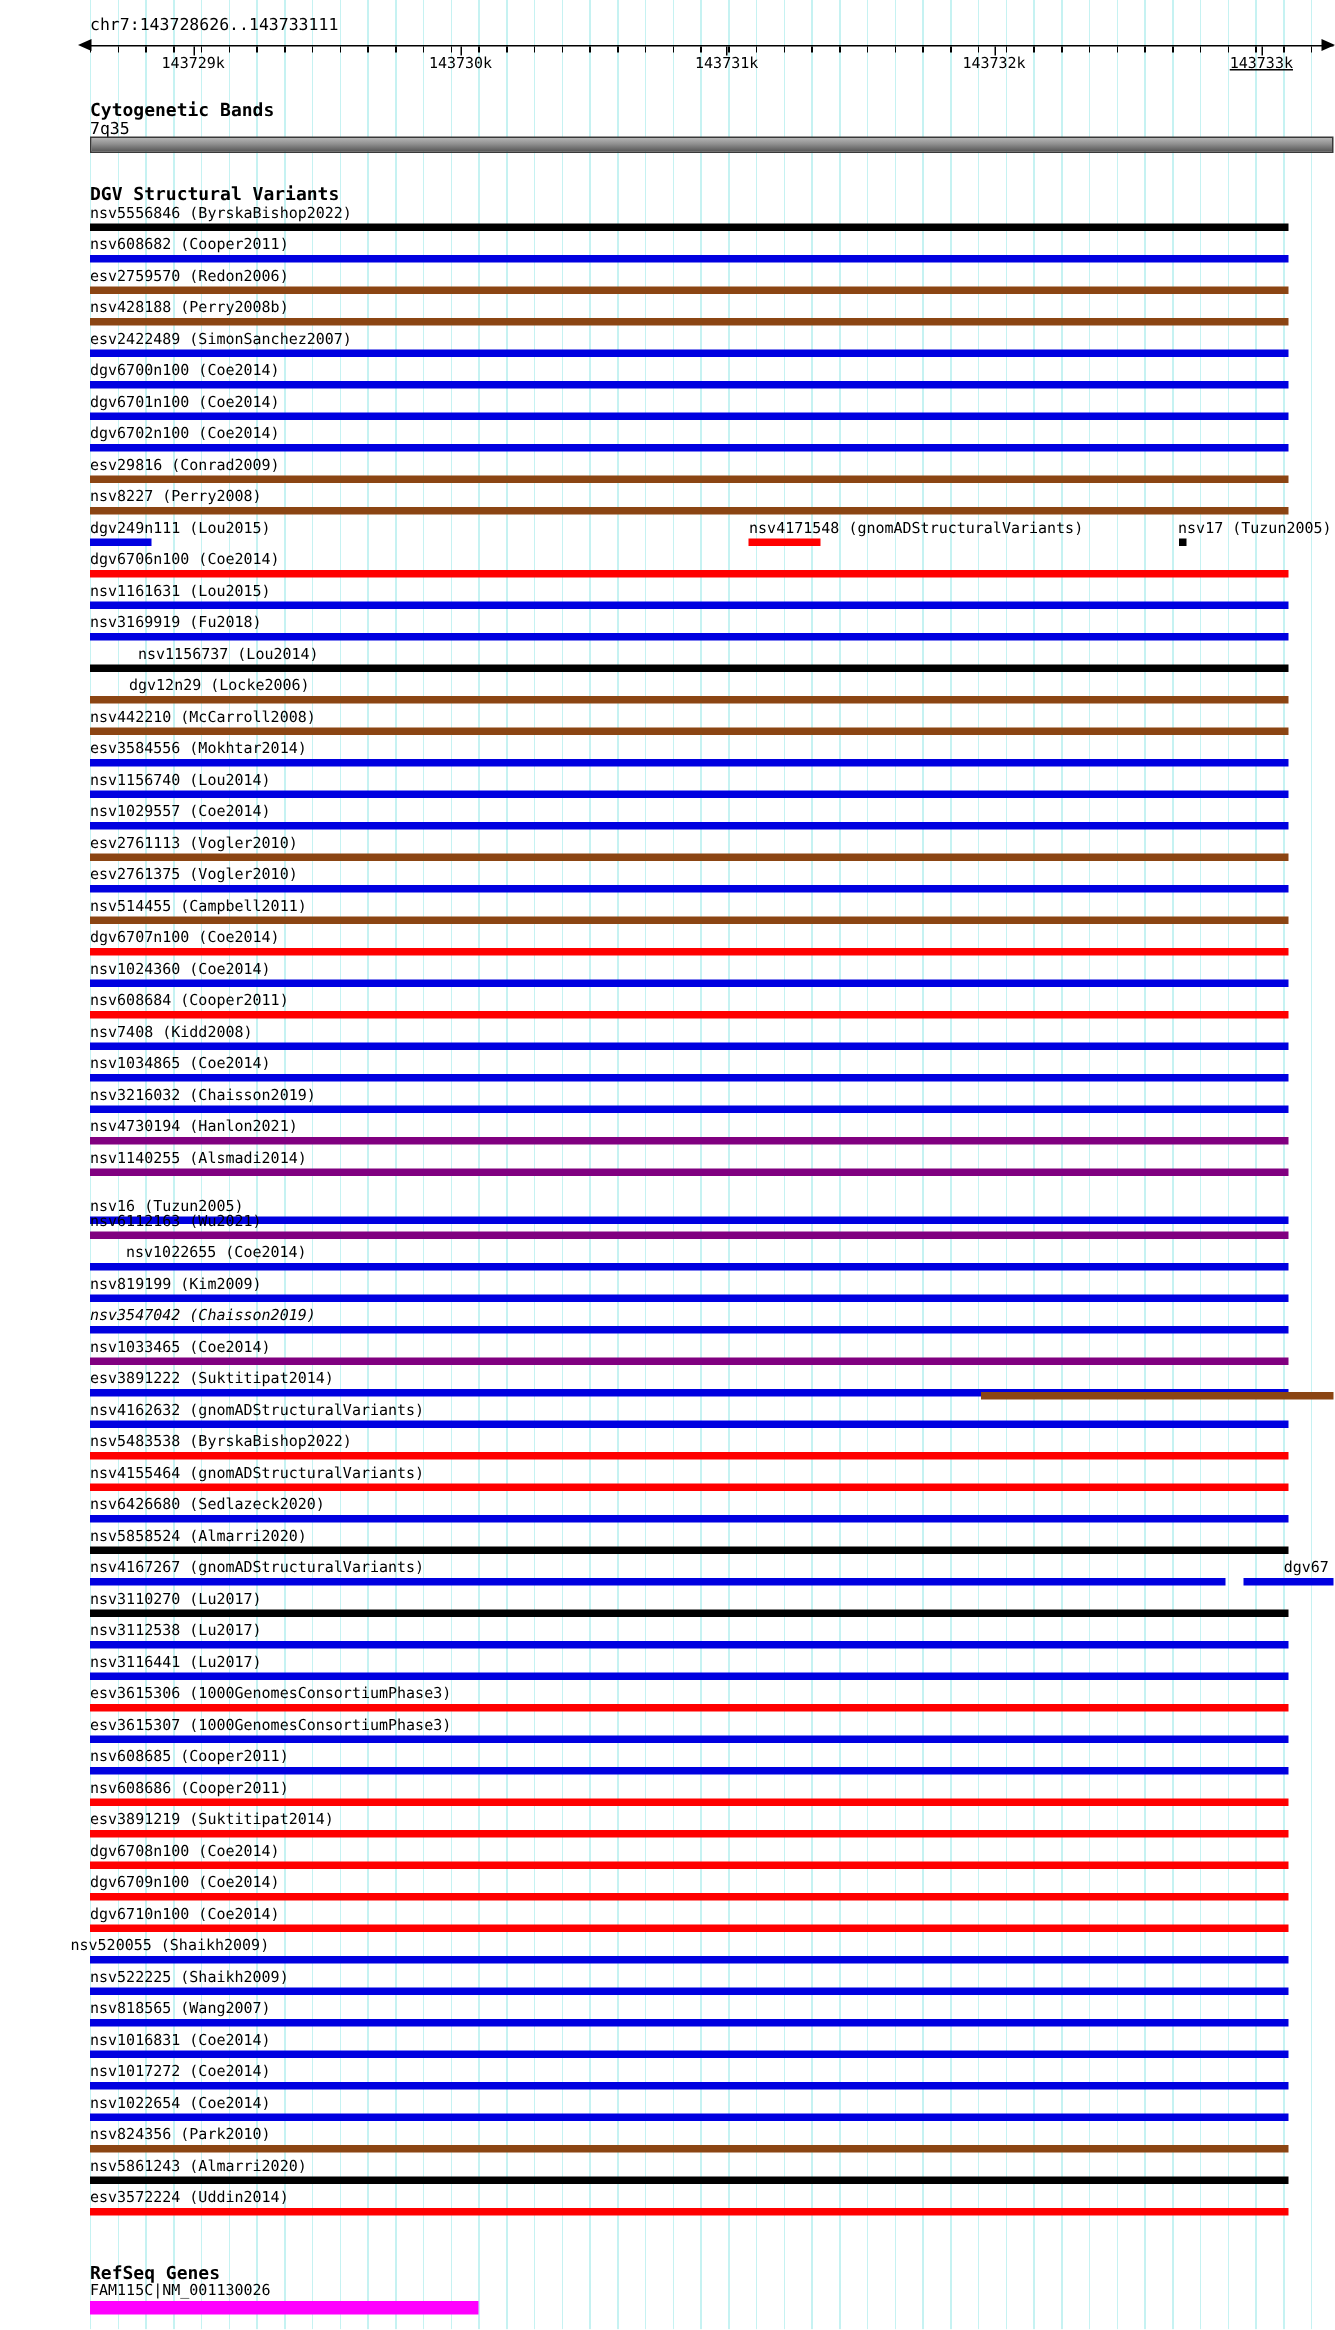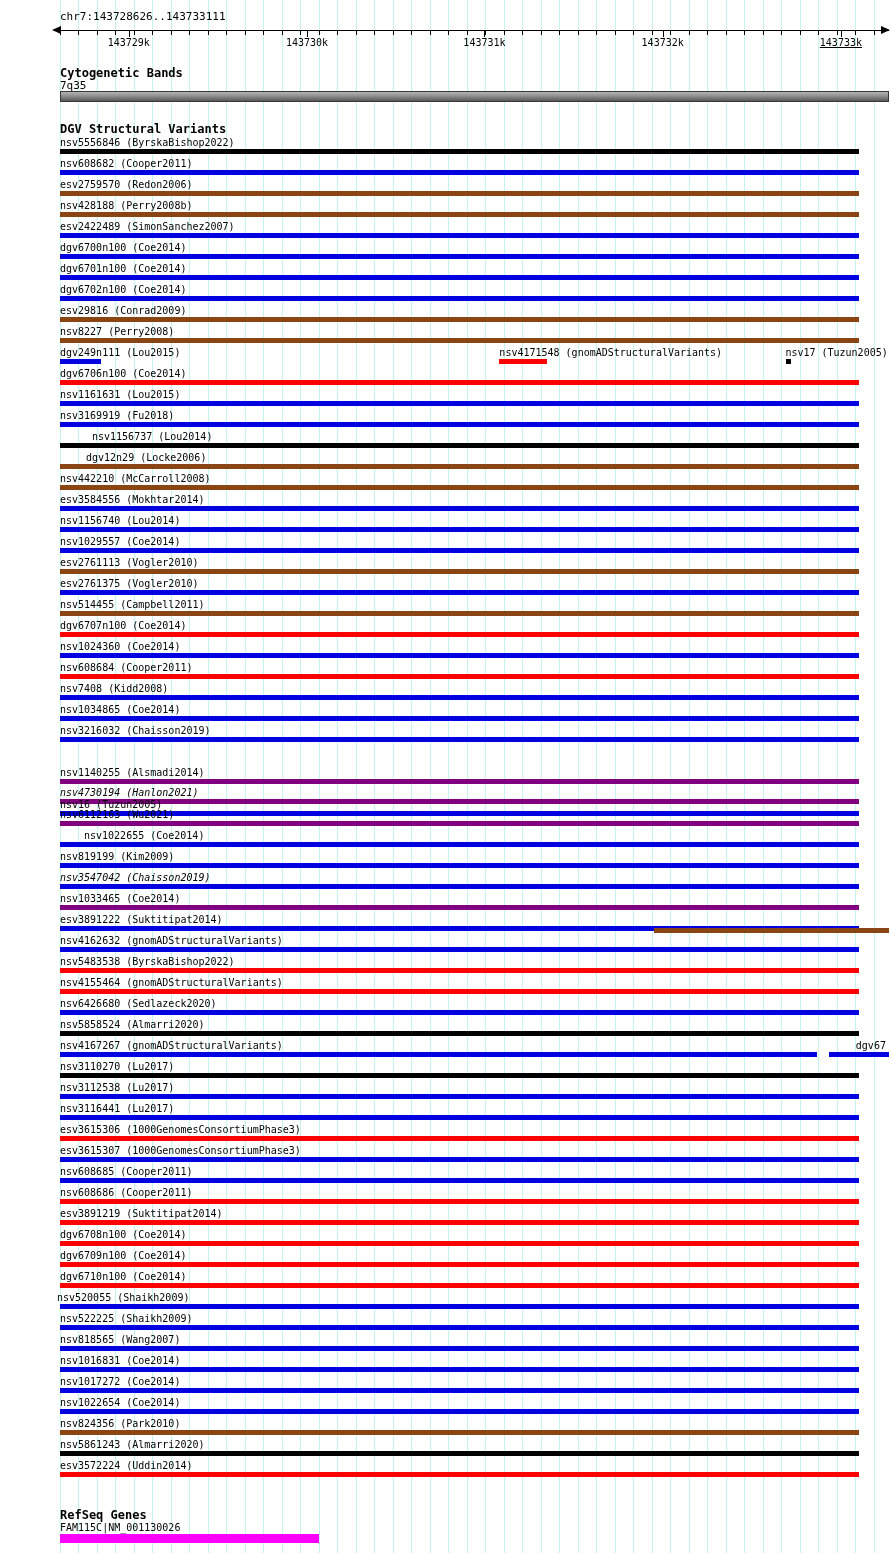--- a/index.html
+++ b/index.html
@@ -193,21 +193,21 @@
         <div class="vbar" title="nsv7408 (Kidd2008)" style="left: 60px; width: 799.156px; top: 12px; background: rgb(0, 0, 224);"></div>
       </div>
       <div class="vrow" style="top: 704px;">
         <div class="vlabel" style="left: 60px;">nsv1034865 (Coe2014)</div>
         <div class="vbar" title="nsv1034865 (Coe2014)" style="left: 60px; width: 799.156px; top: 12px; background: rgb(0, 0, 224);"></div>
       </div>
       <div class="vrow" style="top: 725px;">
         <div class="vlabel" style="left: 60px;">nsv3216032 (Chaisson2019)</div>
         <div class="vbar" title="nsv3216032 (Chaisson2019)" style="left: 60px; width: 799.156px; top: 12px; background: rgb(0, 0, 224);"></div>
       </div>
-      <div class="vrow" style="top: 787px; font-style: italic;">
+      <div class="vrow" style="top: 746px;">
         <div class="vlabel" style="left: 60px;">nsv4730194 (Hanlon2021)</div>
         <div class="vbar" title="nsv4730194 (Hanlon2021)" style="left: 60px; width: 799.156px; top: 12px; background: rgb(128, 0, 128);"></div>
       </div>
       <div class="vrow" style="top: 767px;">
         <div class="vlabel" style="left: 60px;">nsv1140255 (Alsmadi2014)</div>
         <div class="vbar" title="nsv1140255 (Alsmadi2014)" style="left: 60px; width: 799.156px; top: 12px; background: rgb(128, 0, 128);"></div>
       </div>
       <div class="vrow" style="top: 799px;">
         <div class="vlabel" style="left: 60px;">nsv16 (Tuzun2005)</div>
         <div class="vbar" title="nsv16 (Tuzun2005)" style="left: 60px; width: 799.156px; top: 12px; background: rgb(0, 0, 224);"></div>
@@ -301,21 +301,21 @@
       </div>
       <div class="vrow" style="top: 1250px;">
         <div class="vlabel" style="left: 60px;">dgv6709n100 (Coe2014)</div>
         <div class="vbar" title="dgv6709n100 (Coe2014)" style="left: 60px; width: 799.156px; top: 12px; background: rgb(255, 0, 0);"></div>
       </div>
       <div class="vrow" style="top: 1271px;">
         <div class="vlabel" style="left: 60px;">dgv6710n100 (Coe2014)</div>
         <div class="vbar" title="dgv6710n100 (Coe2014)" style="left: 60px; width: 799.156px; top: 12px; background: rgb(255, 0, 0);"></div>
       </div>
       <div class="vrow" style="top: 1292px;">
-        <div class="vlabel" style="left: 57px;">nsv520055 (Shaikh2009)</div>
+        <div class="vlabel" style="left: 47px;">nsv520055 (Shaikh2009)</div>
         <div class="vbar" title="nsv520055 (Shaikh2009)" style="left: 60px; width: 799.156px; top: 12px; background: rgb(0, 0, 224);"></div>
       </div>
       <div class="vrow" style="top: 1313px;">
         <div class="vlabel" style="left: 60px;">nsv522225 (Shaikh2009)</div>
         <div class="vbar" title="nsv522225 (Shaikh2009)" style="left: 60px; width: 799.156px; top: 12px; background: rgb(0, 0, 224);"></div>
       </div>
       <div class="vrow" style="top: 1334px;">
         <div class="vlabel" style="left: 60px;">nsv818565 (Wang2007)</div>
         <div class="vbar" title="nsv818565 (Wang2007)" style="left: 60px; width: 799.156px; top: 12px; background: rgb(0, 0, 224);"></div>
       </div>

